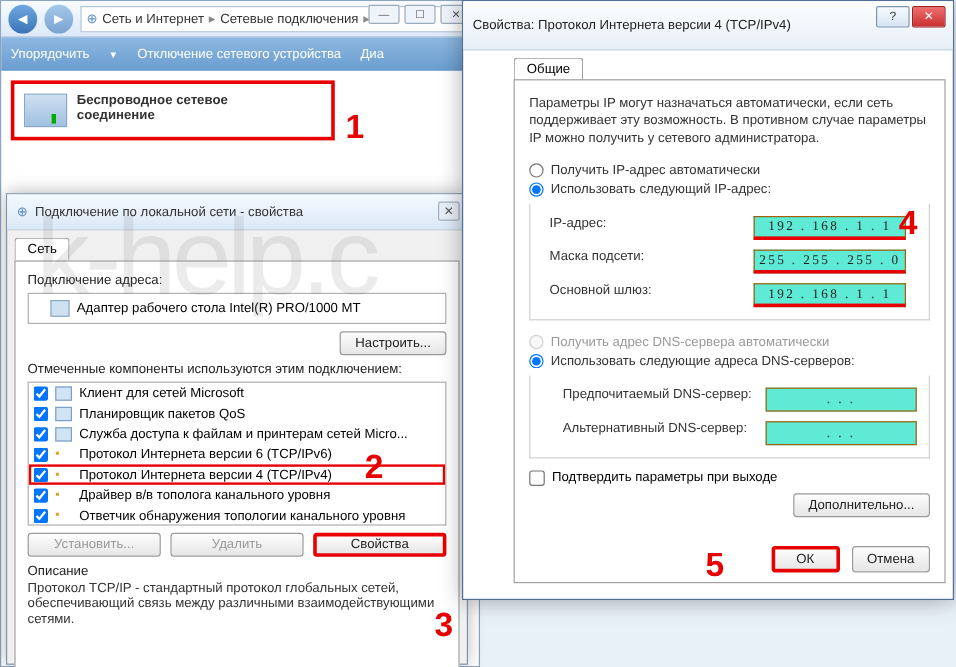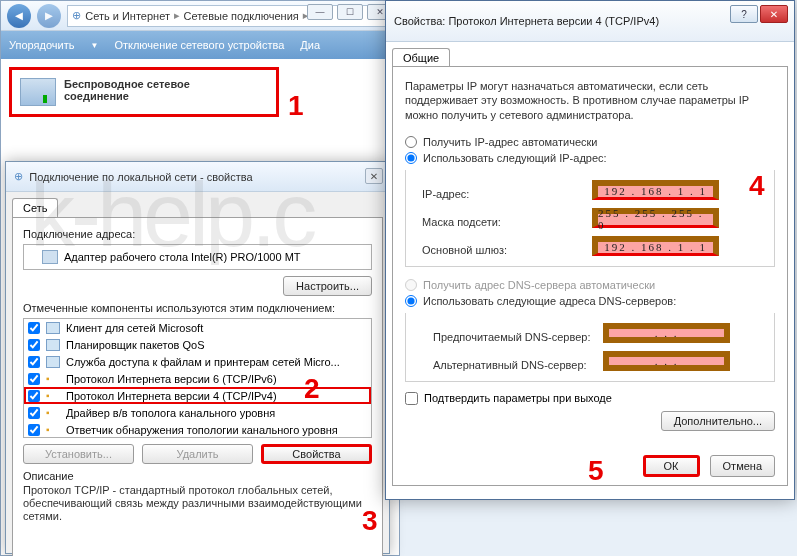--- a/index.html
+++ b/index.html
@@ -46,30 +46,30 @@
 .desc-box { color: #222; }
 .desc-box .heading { margin-bottom: 2px; }
 .desc-box .body { color: #333; line-height: 1.2; }
 
 
 .ipv4 { position: absolute; left: 385px; top: 0; width: 410px; height: 500px; background: #fff; border: 1px solid #4f6f97; box-shadow: 0 0 18px rgba(0,0,0,0.35); }
 .ipv4-title { height: 41px; background: linear-gradient(#fdfefe, #e7eff8); display: flex; align-items: center; padding: 0 8px; color: #222; position: relative; border-bottom: 1px solid #c0d0e0; }
 .win-btns { position: absolute; right: 6px; top: 4px; display: flex; gap: 2px; }
 .win-btns .wb { width: 28px; height: 18px; border: 1px solid #7a95b0; background: linear-gradient(#f8fbff, #d6e4f2); display: flex; align-items: center; justify-content: center; font-size: 10px; color: #334; border-radius: 2px; }
 .win-btns .wb.close { background: linear-gradient(#f07070, #c83030); color: #fff; border-color: #a02020; }
-.ipv4-body { padding: 6px; }
+.ipv4-body { padding: 6px; margin-left: 36px; }
 .ipv4-tabstrip { display: flex; margin-bottom: -1px; }
 .ipv4-panel { border: 1px solid #a0a0a0; padding: 12px; height: 420px; position: relative; }
 .intro { color: #333; line-height: 1.3; margin-bottom: 12px; }
 .radio-row { display: flex; align-items: flex-start; gap: 6px; padding: 2px 0; color: #333; }
 .radio-row input[type=radio] { width: 12px; height: 12px; }
 .ip-fields { border: 1px solid #d0d0d0; padding: 10px 10px 10px 16px; margin: 4px 0 10px 0; border-top: none; position: relative; }
-.ip-row { display: flex; align-items: flex-end; margin-bottom: 8px; position: relative; }
+.ip-row { display: flex; align-items: flex-start; margin-bottom: 8px; position: relative; }
 .ip-row .lbl { width: 170px; color: #333; }
-.ip-input { width: 127px; height: 20px; border: 6px solid #a16207; background: #fca5a5; display: flex; align-items: center; justify-content: center; letter-spacing: 2px; font-family: Tahoma; font-size: 11px; color: #222; }
+.ip-input { width: 127px; height: 20px; border: 1px solid #a16207; background: #5eead4; display: flex; align-items: center; justify-content: center; letter-spacing: 2px; font-family: Tahoma; font-size: 11px; color: #222; }
 .red-under { border-bottom: 3px solid #e80000; }
 .dns-fields { border: 1px solid #d0d0d0; padding: 10px 10px 10px 27px; margin: 4px 0 10px 0; border-top: none; }
 .confirm-row { display: flex; align-items: center; gap: 6px; margin: 6px 0; }
 .adv-row { display: flex; justify-content: flex-end; margin-bottom: 10px; }
 .bottom-btns { position: absolute; right: 12px; bottom: 8px; display: flex; gap: 10px; }
 .bottom-btns .btn.ok { border: 3px solid #e80000; padding: 2px 18px; }
 
 
 .top-chrome { position: absolute; right: 6px; top: 3px; display: flex; gap: 4px; }
 .top-chrome .tc { width: 26px; height: 16px; border: 1px solid #9ab; background: #eef4fa; border-radius: 2px; display:flex;align-items:center;justify-content:center;font-size:9px;color:#556; }

